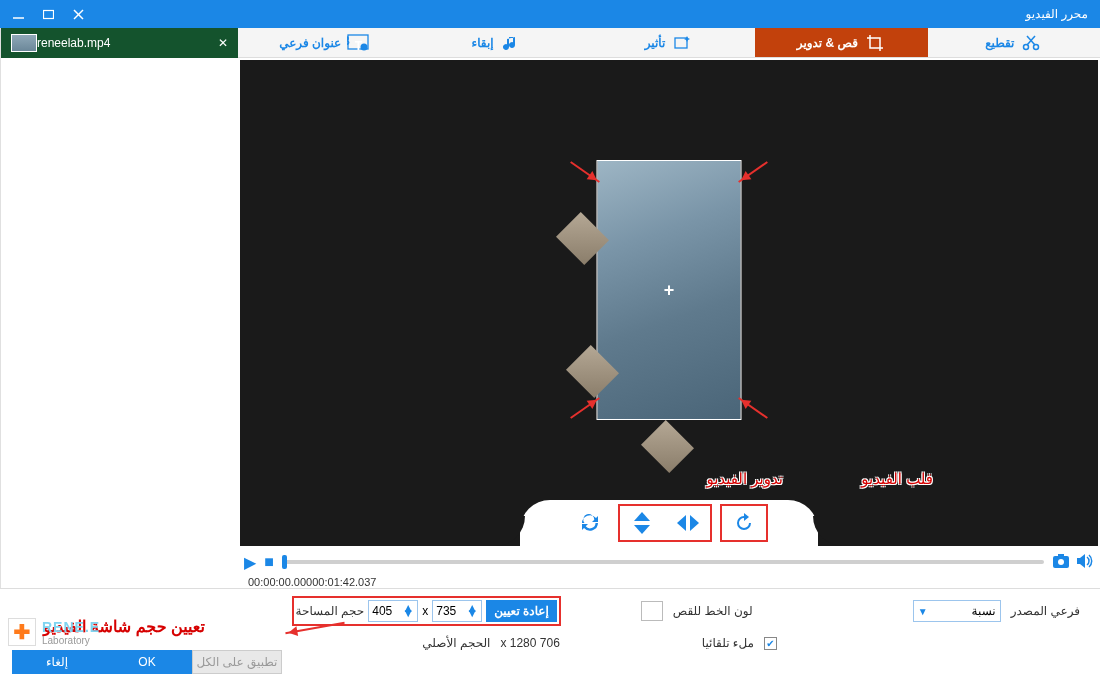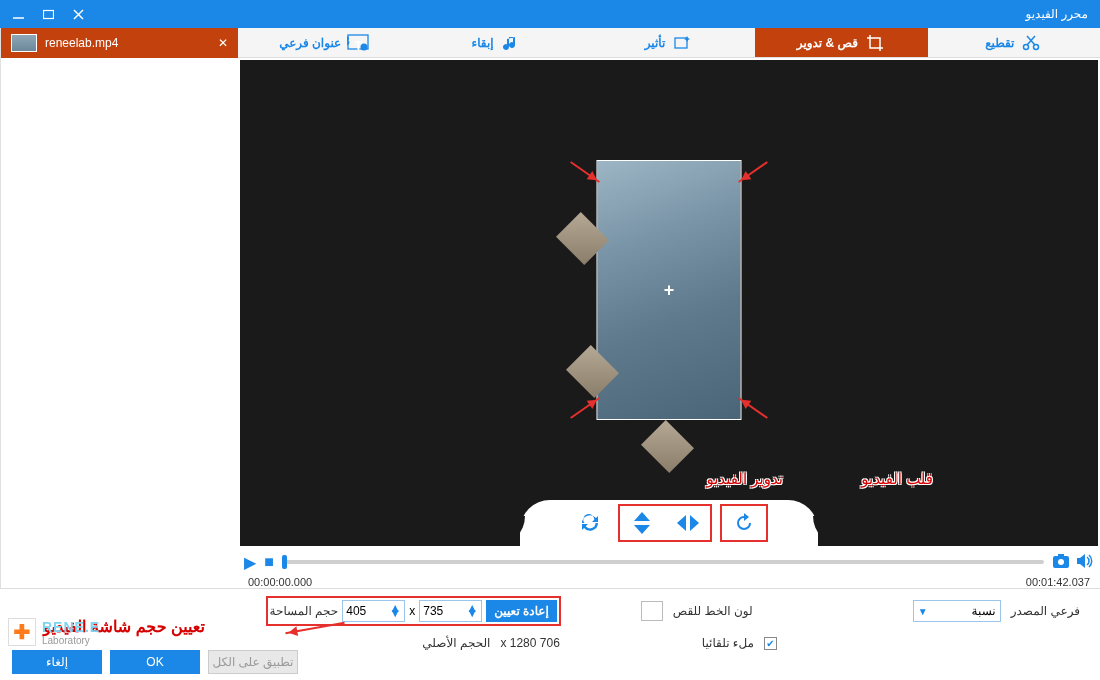--- a/index.html
+++ b/index.html
@@ -3,21 +3,21 @@
 <meta charset="utf-8">
 <style>
 *{margin:0;padding:0;box-sizing:border-box;font-family:Tahoma,Arial,sans-serif;font-size:12px}
 body{background:#fff;width:1100px;height:680px;overflow:hidden;position:relative}
 .titlebar{height:28px;background:#1b87e6;color:#fefefe;display:flex;align-items:center;justify-content:space-between;padding:0 12px}
 .titlebar .title{font-size:12px}
 .winbtns{display:flex;gap:18px;direction:ltr}
 .winbtns span{cursor:pointer;width:12px;height:12px;display:flex;align-items:center;justify-content:center}
 .content{display:flex;height:560px}
 .sidebar{width:238px;background:#fff;border-left:1px solid #e0e0e0}
-.file-tab{height:30px;background:#c2410c;color:#fff;display:flex;align-items:center;padding:0 10px;gap:8px;direction:ltr}
+.file-tab{height:30px;background:#14532d;color:#fff;display:flex;align-items:center;padding:0 10px;gap:0;direction:ltr}
 .file-tab .fx{margin-left:auto;cursor:pointer}
 .thumb{width:26px;height:18px;background:linear-gradient(180deg,#8fa8b8 0%,#6b8799 100%);border:1px solid #fff}
 .main{flex:1;display:flex;flex-direction:column;background:#fff}
 .toolbar{height:30px;background:#f5f5f5;display:flex;direction:rtl;border-bottom:1px solid #ddd}
 .tbtn{flex:1;display:flex;align-items:center;justify-content:center;gap:6px;color:#1b87e6;cursor:pointer;font-weight:bold;font-size:13px}
 .tbtn.active{background:#c2410c;color:#fff}
 .ticon{width:22px;height:22px;display:flex;align-items:center;justify-content:center}
 .preview-wrap{flex:1;background:#1a1a1a;position:relative;margin:2px}
 .video-frame{position:absolute;left:50%;top:50%;transform:translate(-50%,-55%);width:145px;height:260px;border:1px solid #fff;background:linear-gradient(160deg,#9db5c4 0%,#7a95a8 30%,#5f7a8d 60%,#4a6578 100%)}
 .video-frame::before{content:"+";position:absolute;left:50%;top:50%;transform:translate(-50%,-50%);color:#fff;font-size:18px;font-weight:bold}
@@ -44,34 +44,34 @@
 .seek-handle{position:absolute;left:0;top:-5px;width:5px;height:14px;background:#1b87e6;border-radius:2px}
 .time{font-size:11px;color:#333}
 .snd{display:flex;gap:6px;color:#1b87e6;font-size:16px}
 .bottom{height:92px;background:#fff;border-top:1px solid #ddd;position:relative;direction:rtl;padding:8px 20px}
 .brow{display:flex;align-items:center;gap:10px;height:28px}
 .brow2{margin-top:4px}
 .label{color:#333;font-size:12px}
 .sel{width:88px;height:22px;border:1px solid #9cc5ed;background:#fff;display:flex;align-items:center;padding:0 4px;justify-content:space-between;cursor:pointer}
 .caret{color:#1b87e6;font-size:10px}
 .swatch{width:22px;height:20px;border:1px solid #bbb;background:#fff;cursor:pointer}
-.spin{width:63px;height:22px;border:1px solid #9cc5ed;display:flex;align-items:center;padding:0 3px;justify-content:space-between;direction:ltr}
+.spin{width:50px;height:22px;border:1px solid #9cc5ed;display:flex;align-items:center;padding:0 3px;justify-content:space-between;direction:ltr}
 .spin-arrows{display:flex;flex-direction:column;line-height:5px;font-size:8px;color:#1b87e6;cursor:pointer}
 .btn-reset{height:22px;padding:0 8px;background:#1b87e6;color:#fff;border:none;cursor:pointer;font-size:12px;font-weight:bold}
 .size-group{display:flex;align-items:center;gap:4px;border:2px solid #e6302d;padding:2px}
 .chk{width:13px;height:13px;border:1px solid #888;display:flex;align-items:center;justify-content:center;color:#1b87e6;font-size:10px;cursor:pointer}
 .ann-size{position:absolute;right:895px;top:28px;color:#d60000;font-weight:bold;font-size:16px;text-shadow:1px 1px 0 #fff,-1px -1px 0 #fff,1px -1px 0 #fff,-1px 1px 0 #fff}
 .ann-arrow{position:absolute;right:755px;top:38px;width:60px;height:2px;background:#e6302d;transform:rotate(-10deg)}
 .ann-arrow::after{content:"";position:absolute;left:-2px;top:-4px;border:5px solid transparent;border-right:9px solid #e6302d}
 .logo{position:absolute;left:8px;bottom:34px;display:flex;align-items:center;gap:6px;direction:ltr}
 .logo-icon{width:28px;height:28px;background:#fff;border:1px solid #ddd;display:flex;align-items:center;justify-content:center}
 .logo-plus{color:#ff7a1a;font-size:20px;font-weight:bold}
 .logo-text{color:#7fd4f0;font-weight:bold;font-size:14px;letter-spacing:1px}
 .logo-sub{color:#999;font-size:10px}
-.footer-btns{position:absolute;bottom:6px;left:12px;display:flex;gap:8px;direction:ltr}
+.footer-btns{position:absolute;bottom:6px;left:12px;display:flex;direction:ltr}
 .fbtn{width:90px;height:24px;border:1px solid #ccc;cursor:pointer;font-size:12px}
 .fbtn.primary{background:#1b87e6;color:#fff;border-color:#1b87e6}
 .fbtn.disabled{background:#e8e8e8;color:#999;cursor:not-allowed}
 .spacer-mid{width:140px}
 </style>
 </head>
 <body>
 
 <div class="titlebar">
   <span class="title">محرر الفيديو</span>
@@ -201,21 +201,21 @@
               <rect x="1" y="3" width="16" height="12" rx="2" fill="#1b87e6"></rect>
               <circle cx="9" cy="9" r="3" fill="#fff"></circle>
               <rect x="6" y="1" width="6" height="3" fill="#1b87e6"></rect>
             </svg></span>
         <span><svg width="18" height="16" viewBox="0 0 18 16">
               <path d="M1 5h3l5-4v14l-5-4H1z" fill="#1b87e6"></path>
               <path d="M11 4a5 5 0 010 8M13 2a8 8 0 010 12" fill="none" stroke="#1b87e6" stroke-width="1.5"></path>
             </svg></span>
       </div>
     </div>
-    <div style="display:flex;justify-content:space-between;padding:0 10px;direction:ltr">
+    <div style="display:flex;justify-content:flex-start;padding:0 10px;direction:ltr">
       <span class="time">00:00:00.000</span>
       <span class="time">00:01:42.037</span>
     </div>
   </div>
 
   <div class="sidebar">
     <div class="file-tab">
       <div class="thumb"></div>
       <span>reneelab.mp4</span>
       <span class="fx">✕</span>

